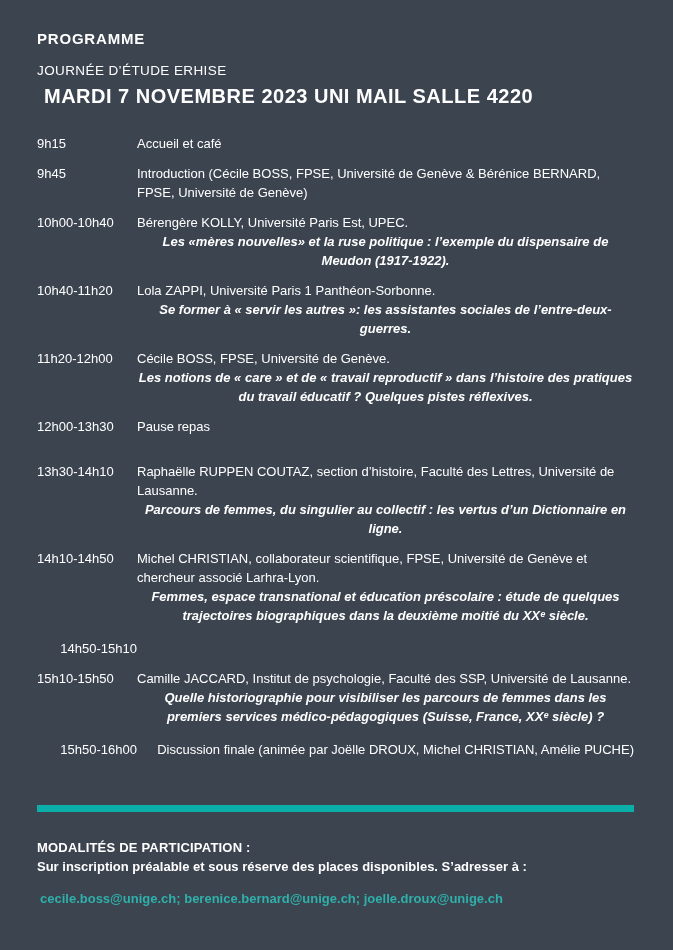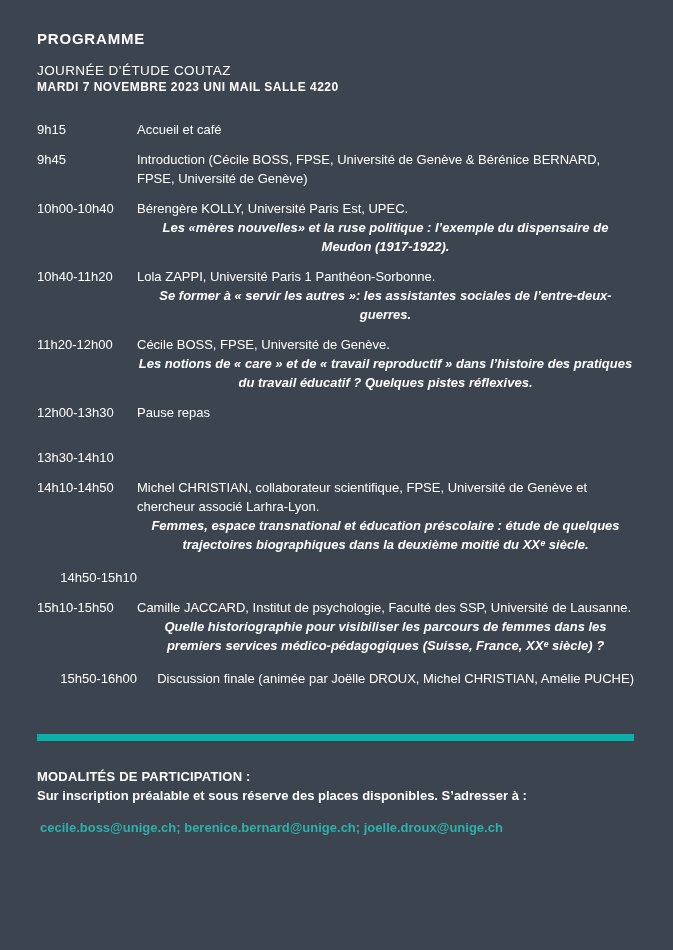--- a/index.html
+++ b/index.html
@@ -25,22 +25,22 @@
   
   .doc-title{
     font-size:15px;font-weight:700;letter-spacing:.8px;
     margin:0 0 16px 0;
   }
   .doc-sub1{
     font-size:13.5px;font-weight:400;letter-spacing:.4px;
     margin:0 0 2px 0;
   }
   .doc-sub2{
-    font-size:12px;font-weight:700;letter-spacing:.5px;
-    margin:0;
+    font-size:20px;font-weight:700;letter-spacing:.5px;
+    margin:7px;
   }
   
   .schedule{margin-top:26px;}
   .row{
     display:flex;align-items:flex-start;
     margin-bottom:11px;
   }
   .row.gap-xl{margin-top:26px;}
   .row.gap-lg{margin-top:14px;text-align:right;}
   .time{
@@ -72,21 +72,21 @@
   }
   .emails a{color:var(--email);text-decoration:none;cursor:pointer;}
 </style>
 </head>
 <body>
 
 <div class="page">
 
   <header>
     <h1 class="doc-title">PROGRAMME</h1>
-    <p class="doc-sub1">JOURNÉE D’ÉTUDE COUTAZ</p>
+    <p class="doc-sub1">JOURNÉE D’ÉTUDE ERHISE</p>
     <p class="doc-sub2">MARDI 7 NOVEMBRE 2023 UNI MAIL SALLE 4220</p>
   </header>
 
   <main class="schedule">
 
     <div class="row">
       <div class="time">9h15</div>
       <div class="desc">
         <div class="speaker">Accueil et café</div>
 
@@ -128,20 +128,24 @@
     <div class="row">
       <div class="time">12h00-13h30</div>
       <div class="desc">
         <div class="speaker">Pause repas</div>
 
       </div>
     </div>
 
     <div class="row gap-xl">
       <div class="time">13h30-14h10</div>
+      <div class="desc">
+        <div class="speaker">Raphaëlle RUPPEN COUTAZ, section d’histoire, Faculté des Lettres, Université de Lausanne.</div>
+        <div class="talk">Parcours de femmes, du singulier au collectif : les vertus d’un Dictionnaire en ligne.</div>
+      </div>
     </div>
 
     <div class="row">
       <div class="time">14h10-14h50</div>
       <div class="desc">
         <div class="speaker">Michel CHRISTIAN, collaborateur scientifique, FPSE, Université de Genève et chercheur associé Larhra-Lyon.</div>
         <div class="talk">Femmes, espace transnational et éducation préscolaire : étude de quelques trajectoires biographiques dans la deuxième moitié du XXᵉ siècle.</div>
       </div>
     </div>
 

